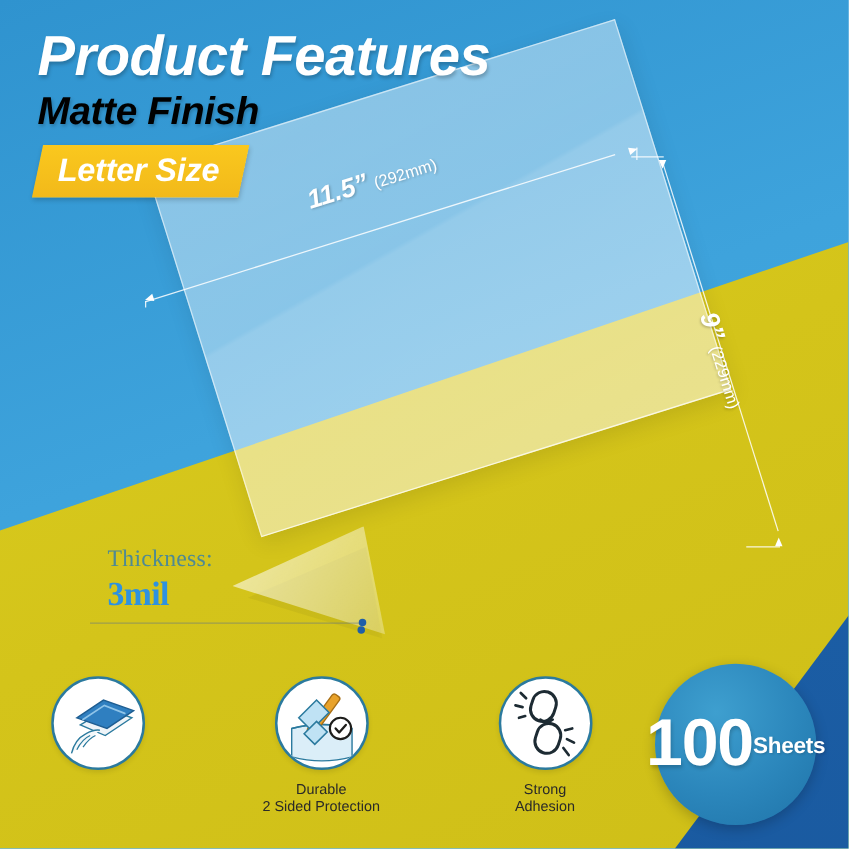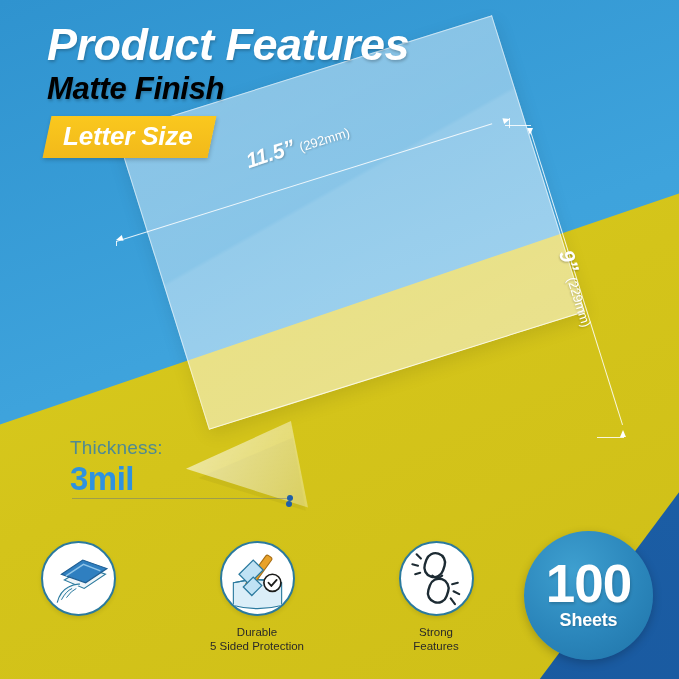--- a/index.html
+++ b/index.html
@@ -32,21 +32,21 @@
   .bg-darkblue {
     position: absolute;
     inset: 0;
     background: linear-gradient(200deg, #1d63ad 0%, #19589d 100%);
     clip-path: polygon(100% 72.5%, 100% 100%, 79.5% 100%);
   }
 
   
   .head-block {
     position: absolute;
-    left: 47px;
+    left: 30px;
     top: 22px;
     width: 520px;
   }
   .title {
     font-size: 45px;
     font-weight: bold;
     font-style: italic;
     color: #ffffff;
     letter-spacing: -0.5px;
     line-height: 1.0;
@@ -188,31 +188,32 @@
     font-style: italic;
   }
   .dim-label-v .small {
     font-size: 13px;
     margin-left: 5px;
   }
 
   
   .thickness-block {
     position: absolute;
-    left: 70px;
+    left: 86px;
     top: 437px;
+    font-family: Liberation Serif, serif;
   }
   .thickness-label {
     font-size: 19px;
     color: #4f8a93;
     letter-spacing: 0.2px;
   }
   .thickness-value {
     margin-top: 1px;
-    font-size: 33px;
+    font-size: 27px;
     font-weight: bold;
     color: #2e92e0;
     letter-spacing: -0.5px;
   }
   .thickness-leader {
     position: absolute;
     left: 72px;
     top: 498px;
     width: 218px;
     height: 1px;
@@ -274,21 +275,21 @@
   .sheets-badge {
     position: absolute;
     left: 524px;
     top: 531px;
     width: 129px;
     height: 129px;
     border-radius: 50%;
     background: radial-gradient(circle at 38% 30%, #3e9fcf 0%, #2b86bb 55%, #1f73a8 100%);
     box-shadow: 0 3px 10px rgba(0,0,0,0.22);
     display: flex;
-    flex-direction: column;
+    flex-direction: row;
     align-items: center;
     justify-content: center;
   }
   .sheets-count {
     font-size: 53px;
     font-weight: bold;
     color: #ffffff;
     line-height: 0.92;
     letter-spacing: -1px;
     text-shadow: 1px 2px 3px rgba(0,0,0,0.18);
@@ -383,21 +384,21 @@
           <path d="M16 56 q34 -9 68 0 l0 32 q-34 9 -68 0 Z" fill="#dbeef8" stroke="#2b7a9e" stroke-width="1.6"></path>
           <path d="M16 56 q34 -9 68 0" fill="none" stroke="#2b7a9e" stroke-width="1.6"></path>
           <rect x="47" y="14" width="10" height="52" rx="3" fill="#e8a22a" stroke="#a86f15" stroke-width="1.6" transform="rotate(36 52 40)"></rect>
           <path d="M24 44 L44 24 L58 38 L38 58 Z" fill="#bfe2f4" stroke="#2b7a9e" stroke-width="1.8"></path>
           <path d="M30 62 L44 48 L56 60 L42 74 Z" fill="#bfe2f4" stroke="#2b7a9e" stroke-width="1.8"></path>
           <circle cx="71" cy="56" r="12" fill="#ffffff" stroke="#1d1d1b" stroke-width="2.4"></circle>
           <path d="M65.5 56 l4 4.5 l7.5 -8.5" fill="none" stroke="#1d1d1b" stroke-width="2.6" stroke-linecap="round" stroke-linejoin="round"></path>
         </svg>
       </div>
       <div class="feature-label">Durable
-5 Sided Protection</div>
+2 Sided Protection</div>
     </div>
 
     <div class="feature">
       <div class="feature-circle">
         <svg viewBox="0 0 100 100" aria-hidden="true">
           <g fill="none" stroke="#1d2b33" stroke-width="3.4" stroke-linecap="round">
             <rect x="34" y="14" width="27" height="34" rx="13.5" transform="rotate(18 47 31)"></rect>
             <rect x="39" y="50" width="27" height="34" rx="13.5" transform="rotate(18 52 67)"></rect>
             <path d="M44 46 q7 6 14 0" stroke-width="3"></path>
           </g>
@@ -405,21 +406,21 @@
             <path d="M28 22 L22 16"></path>
             <path d="M24 32 L16 30"></path>
             <path d="M27 42 L20 44"></path>
             <path d="M72 58 L80 56"></path>
             <path d="M74 68 L82 72"></path>
             <path d="M70 78 L76 86"></path>
           </g>
         </svg>
       </div>
       <div class="feature-label">Strong
-Features</div>
+Adhesion</div>
     </div>
 
   </div>
 
   <div class="sheets-badge">
     <div class="sheets-count">100</div>
     <div class="sheets-word">Sheets</div>
   </div>
 
 </div>

